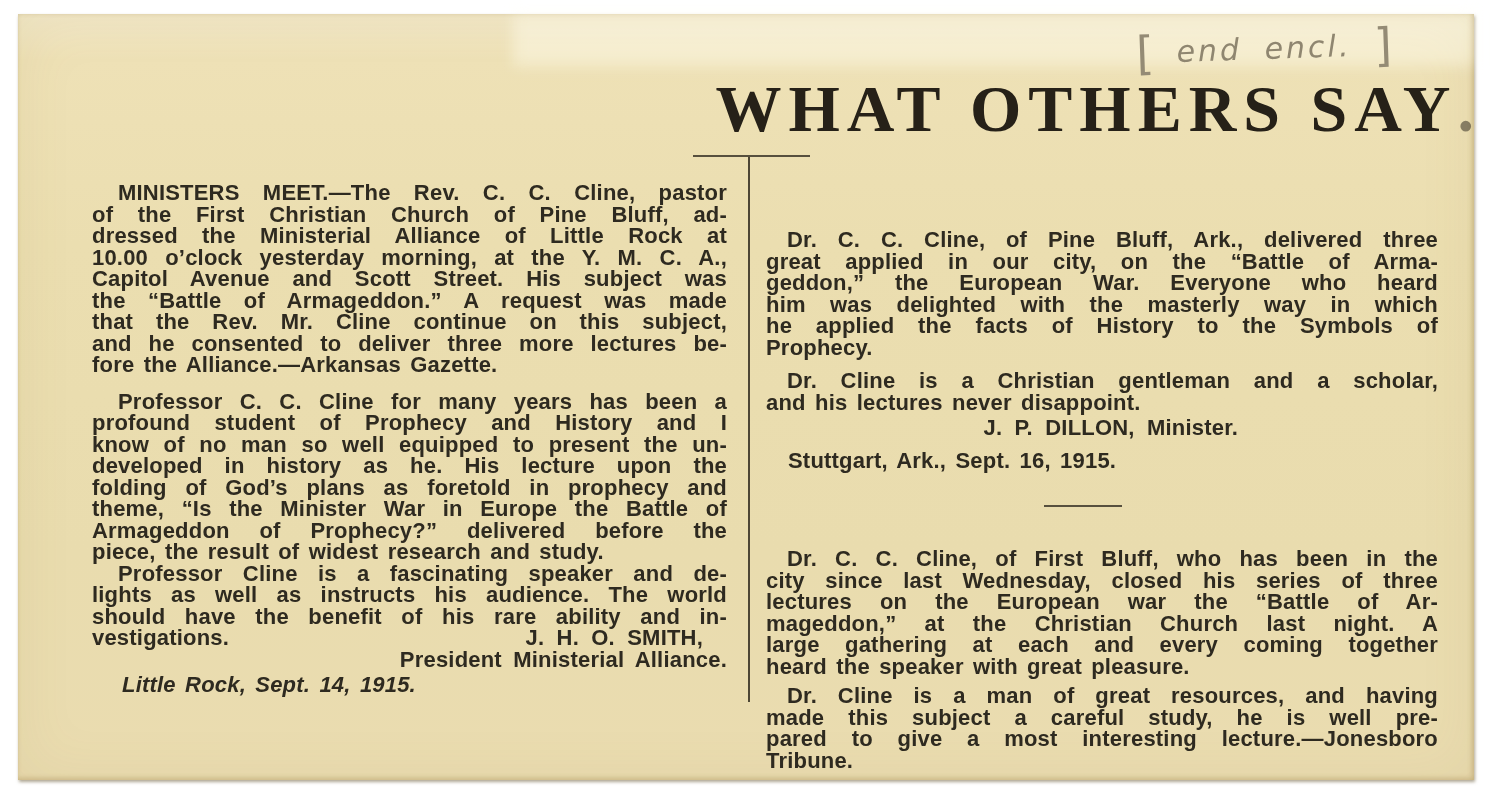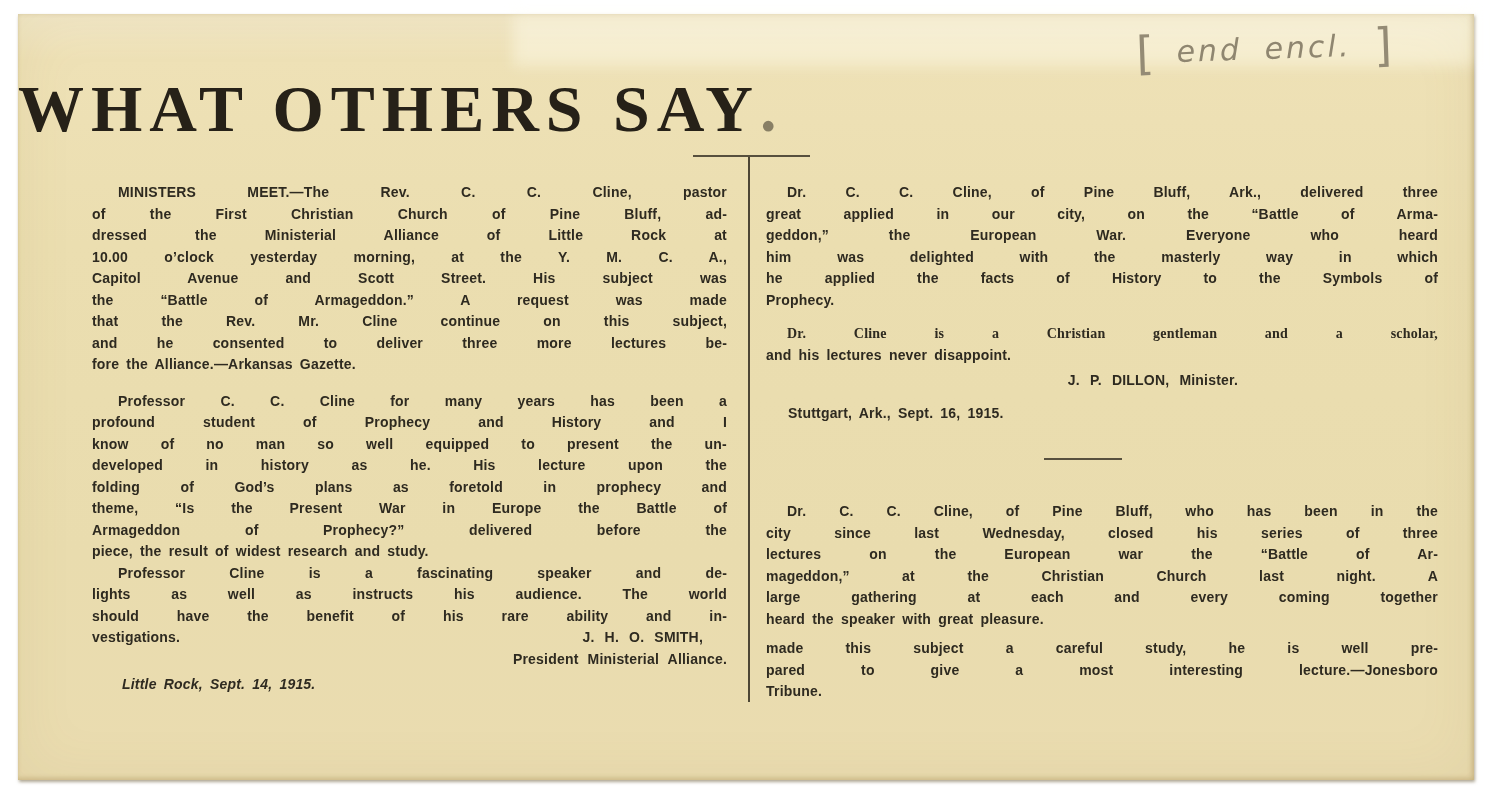--- a/index.html
+++ b/index.html
@@ -16,40 +16,40 @@
         background:rgba(255,252,238,.45);filter:blur(7px);pointer-events:none;}
 
   .annotation{position:absolute;left:1118px;top:8px;width:260px;
         color:#8f8670;font-family:"DejaVu Sans",sans-serif;font-style:italic;
         font-size:30px;letter-spacing:3px;word-spacing:10px;
         transform:rotate(-2deg);white-space:nowrap;}
   .annotation .bk{font-style:normal;font-size:46px;font-weight:400;
         vertical-align:-6px;letter-spacing:0;color:#948b75;}
 
   .title{position:absolute;left:0;top:62px;width:100%;margin:0;
-        text-align:left;font-family:"Liberation Serif",serif;font-weight:700;
+        text-align:right;font-family:"Liberation Serif",serif;font-weight:700;
         font-size:66px;letter-spacing:7px;color:#262118;line-height:1;}
   .title .tp{opacity:.5;letter-spacing:0;}
 
   .title-rule{position:absolute;left:675px;top:141px;width:117px;height:2px;
         background:#57503e;}
   .v-rule{position:absolute;left:730px;top:143px;width:2px;height:545px;
         background:#4d4635;}
 
-  .col{position:absolute;top:168px;color:#2e2a20;font-size:14px;font-weight:700;
+  .col{position:absolute;top:168px;color:#2e2a20;font-size:22px;font-weight:700;
         letter-spacing:.2px;}
   .col-left{left:74px;width:635px;}
-  .col-right{left:748px;width:672px;}
+  .col-right{left:748px;width:672px;margin-top:47px;}
 
   .ln{line-height:21.5px;word-spacing:3px;}
   .j{text-align:justify;text-align-last:justify;}
   .first{text-indent:26px;}
   .col-right .first{text-indent:21px;}
   .gap-before{margin-top:15px;}
-  .col-right .gap-sm{margin-top:12px;font-family:Liberation Serif, serif;}
+  .col-right .gap-sm{margin-top:12px;}
 
   .sig-row{display:flex;justify-content:space-between;padding-right:24px;}
   .sig-row .sig-name{word-spacing:6px;}
   .sig-title{text-align:right;word-spacing:5px;}
   .dateline-l{padding-left:30px;margin-top:4px;font-style:italic;}
   .sig-right{text-align:right;padding-right:200px;word-spacing:6px;margin-top:4px;}
   .dateline-r{padding-left:22px;margin-top:11px;}
 
   .mid-rule{width:78px;height:2px;background:#57503e;margin:34px auto 0;
         transform:translateX(-19px);}
@@ -84,21 +84,21 @@
       <div class="ln j">and he consented to deliver three more lectures be-</div>
       <div class="ln">fore the Alliance.—Arkansas Gazette.</div>
     </section>
 
     <section class="gap-before">
       <div class="ln j first">Professor C. C. Cline for many years has been a</div>
       <div class="ln j">profound student of Prophecy and History and I</div>
       <div class="ln j">know of no man so well equipped to present the un-</div>
       <div class="ln j">developed in history as he.  His lecture upon the</div>
       <div class="ln j">folding of God’s plans as foretold in prophecy and</div>
-      <div class="ln j">theme, “Is the Present War in Europe the Battle of</div>
+      <div class="ln j">theme, “Is the Minister War in Europe the Battle of</div>
       <div class="ln j">Armageddon of Prophecy?” delivered before the</div>
       <div class="ln">piece, the result of widest research and study.</div>
 
       <div class="ln j first">Professor Cline is a fascinating speaker and de-</div>
       <div class="ln j">lights as well as instructs his audience.  The world</div>
       <div class="ln j">should have the benefit of his rare ability and in-</div>
       <div class="ln sig-row">
         <span>vestigations.</span>
         <span class="sig-name">J. H. O. SMITH,</span>
       </div>
@@ -119,28 +119,29 @@
       <div class="ln j first gap-sm">Dr. Cline is a Christian gentleman and a scholar,</div>
       <div class="ln">and his lectures never disappoint.</div>
 
       <div class="ln sig-right">J. P. DILLON, Minister.</div>
       <div class="ln dateline-r">Stuttgart, Ark., Sept. 16, 1915.</div>
     </section>
 
     <div class="mid-rule"></div>
 
     <section class="p3-r">
-      <div class="ln j first">Dr. C. C. Cline, of Pine Bluff, who has been in the</div>
+      <div class="ln j first">Dr. C. C. Cline, of First Bluff, who has been in the</div>
       <div class="ln j">city since last Wednesday, closed his series of three</div>
       <div class="ln j">lectures on the European war the “Battle of Ar-</div>
       <div class="ln j">mageddon,” at the Christian Church last night.  A</div>
       <div class="ln j">large gathering at each and every coming together</div>
       <div class="ln">heard the speaker with great pleasure.</div>
 
       <div class="p4-r">
+        <div class="ln j first">Dr. Cline is a man of great resources, and having</div>
         <div class="ln j">made this subject a careful study, he is well pre-</div>
         <div class="ln j">pared to give a most interesting lecture.—Jonesboro</div>
         <div class="ln">Tribune.</div>
       </div>
     </section>
   </div>
 
 </div>
 
 </body></html>

